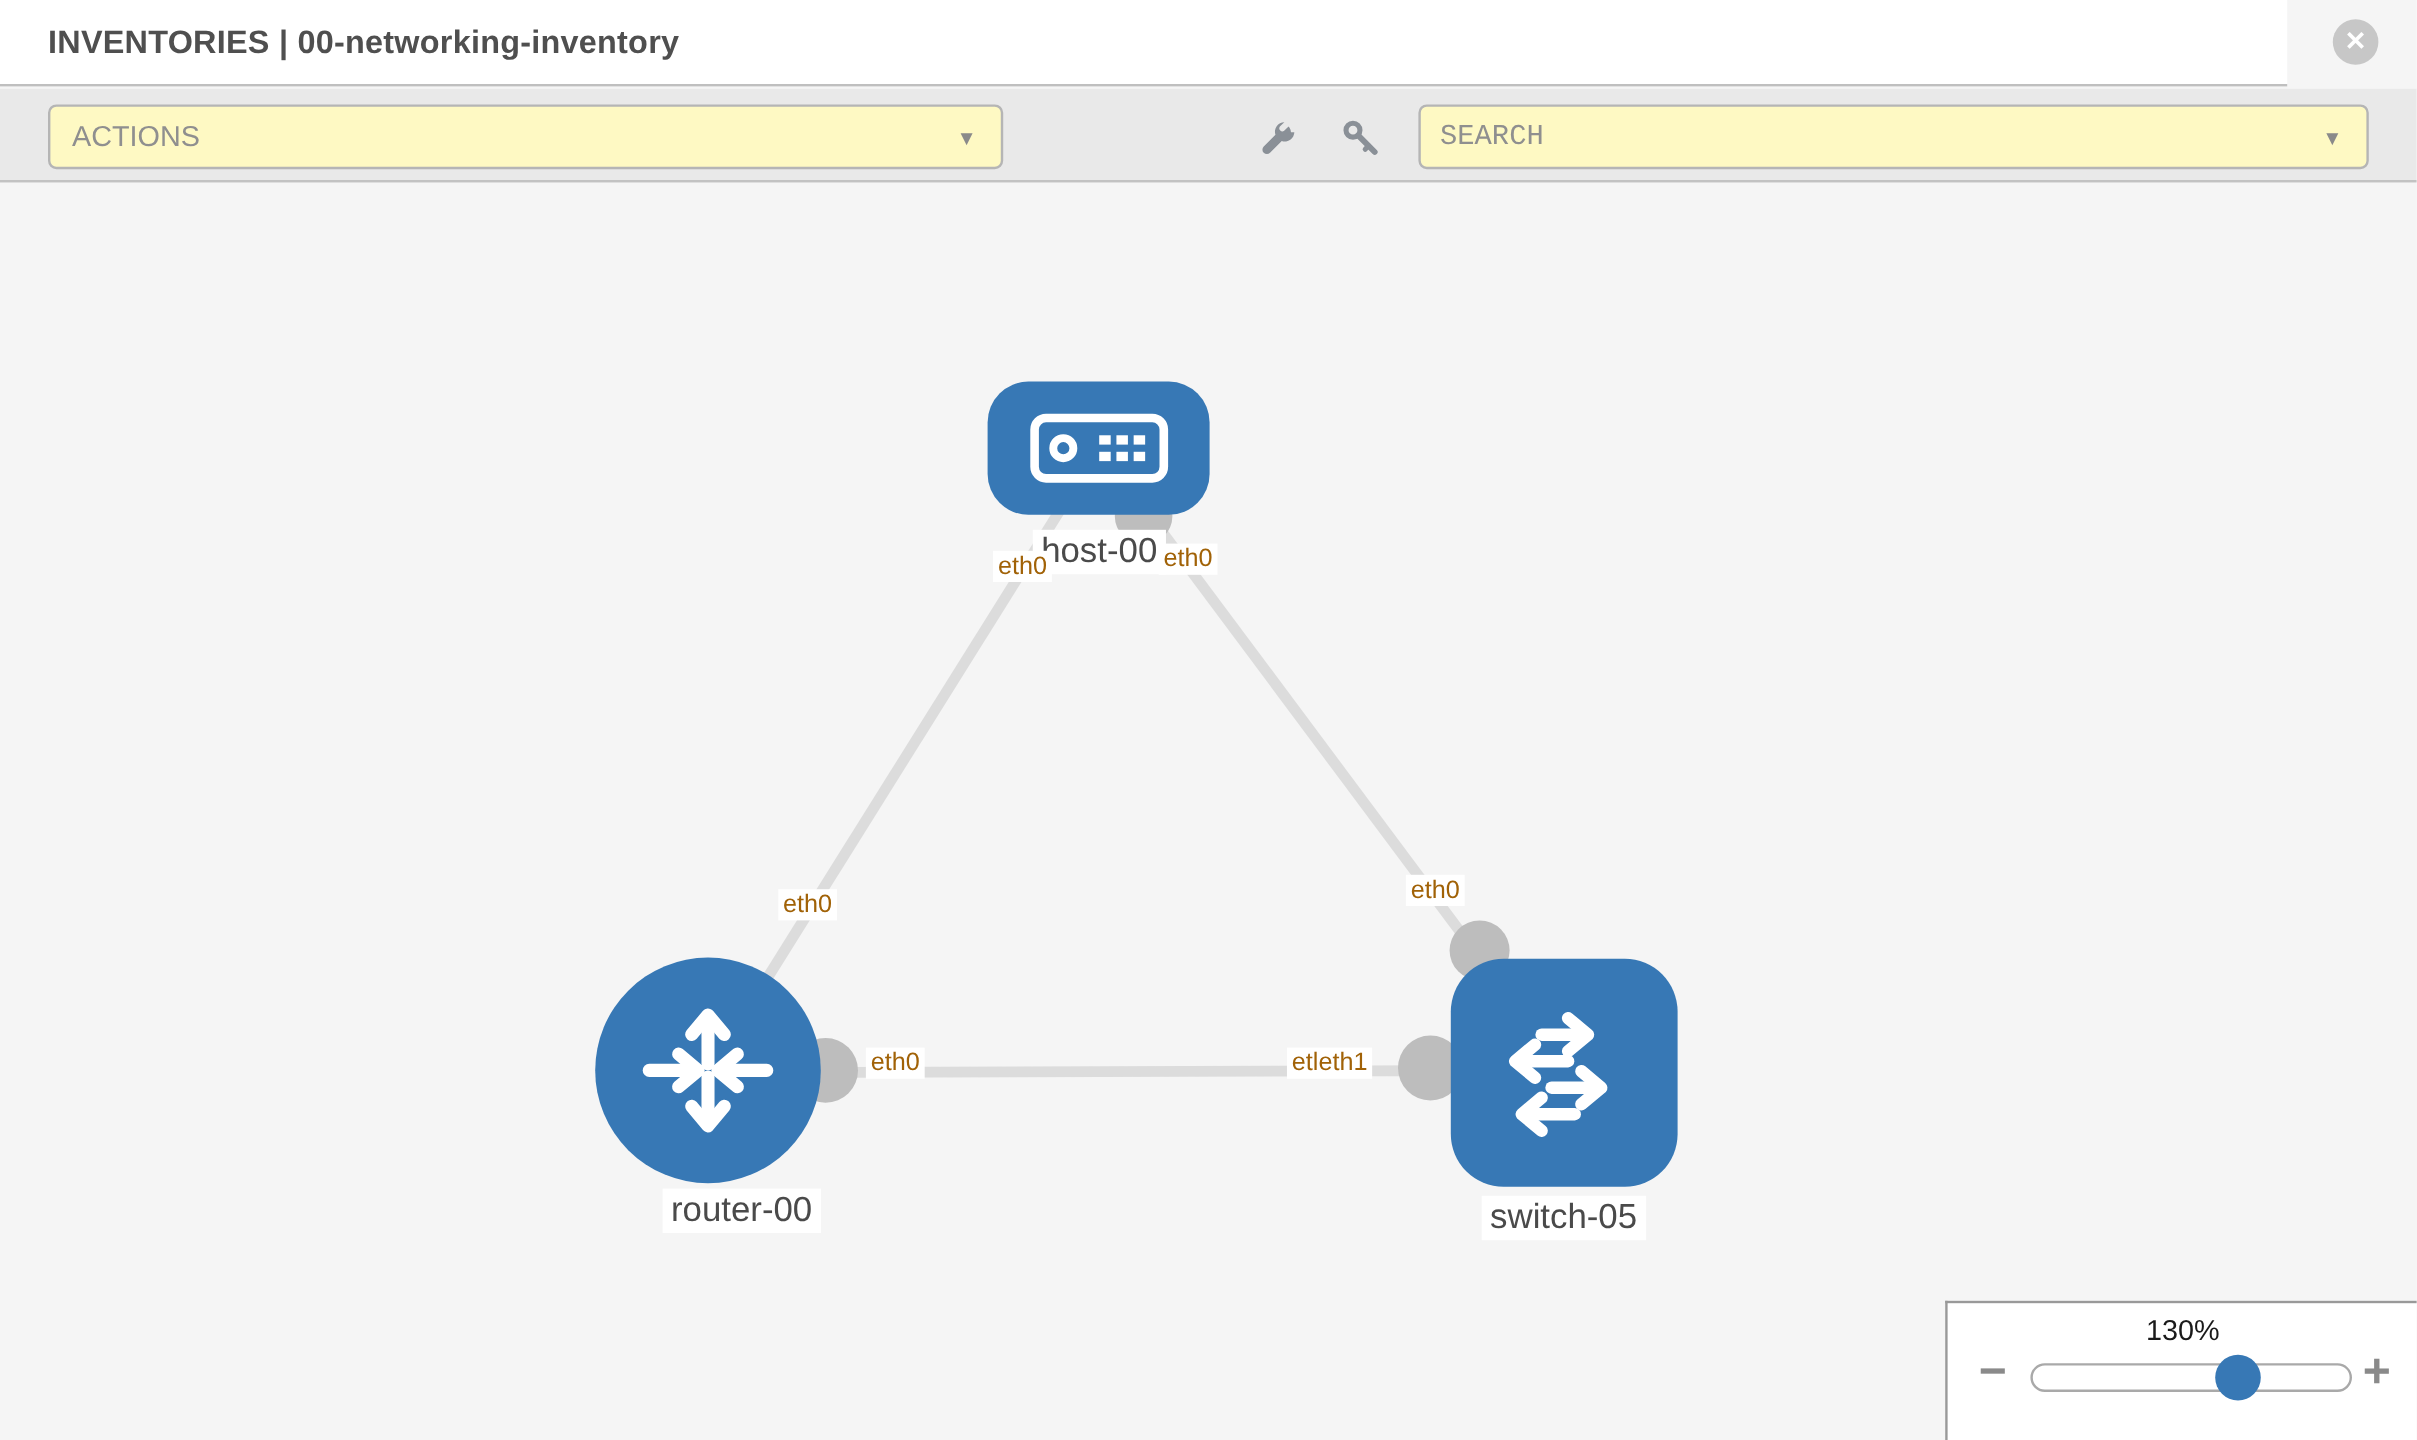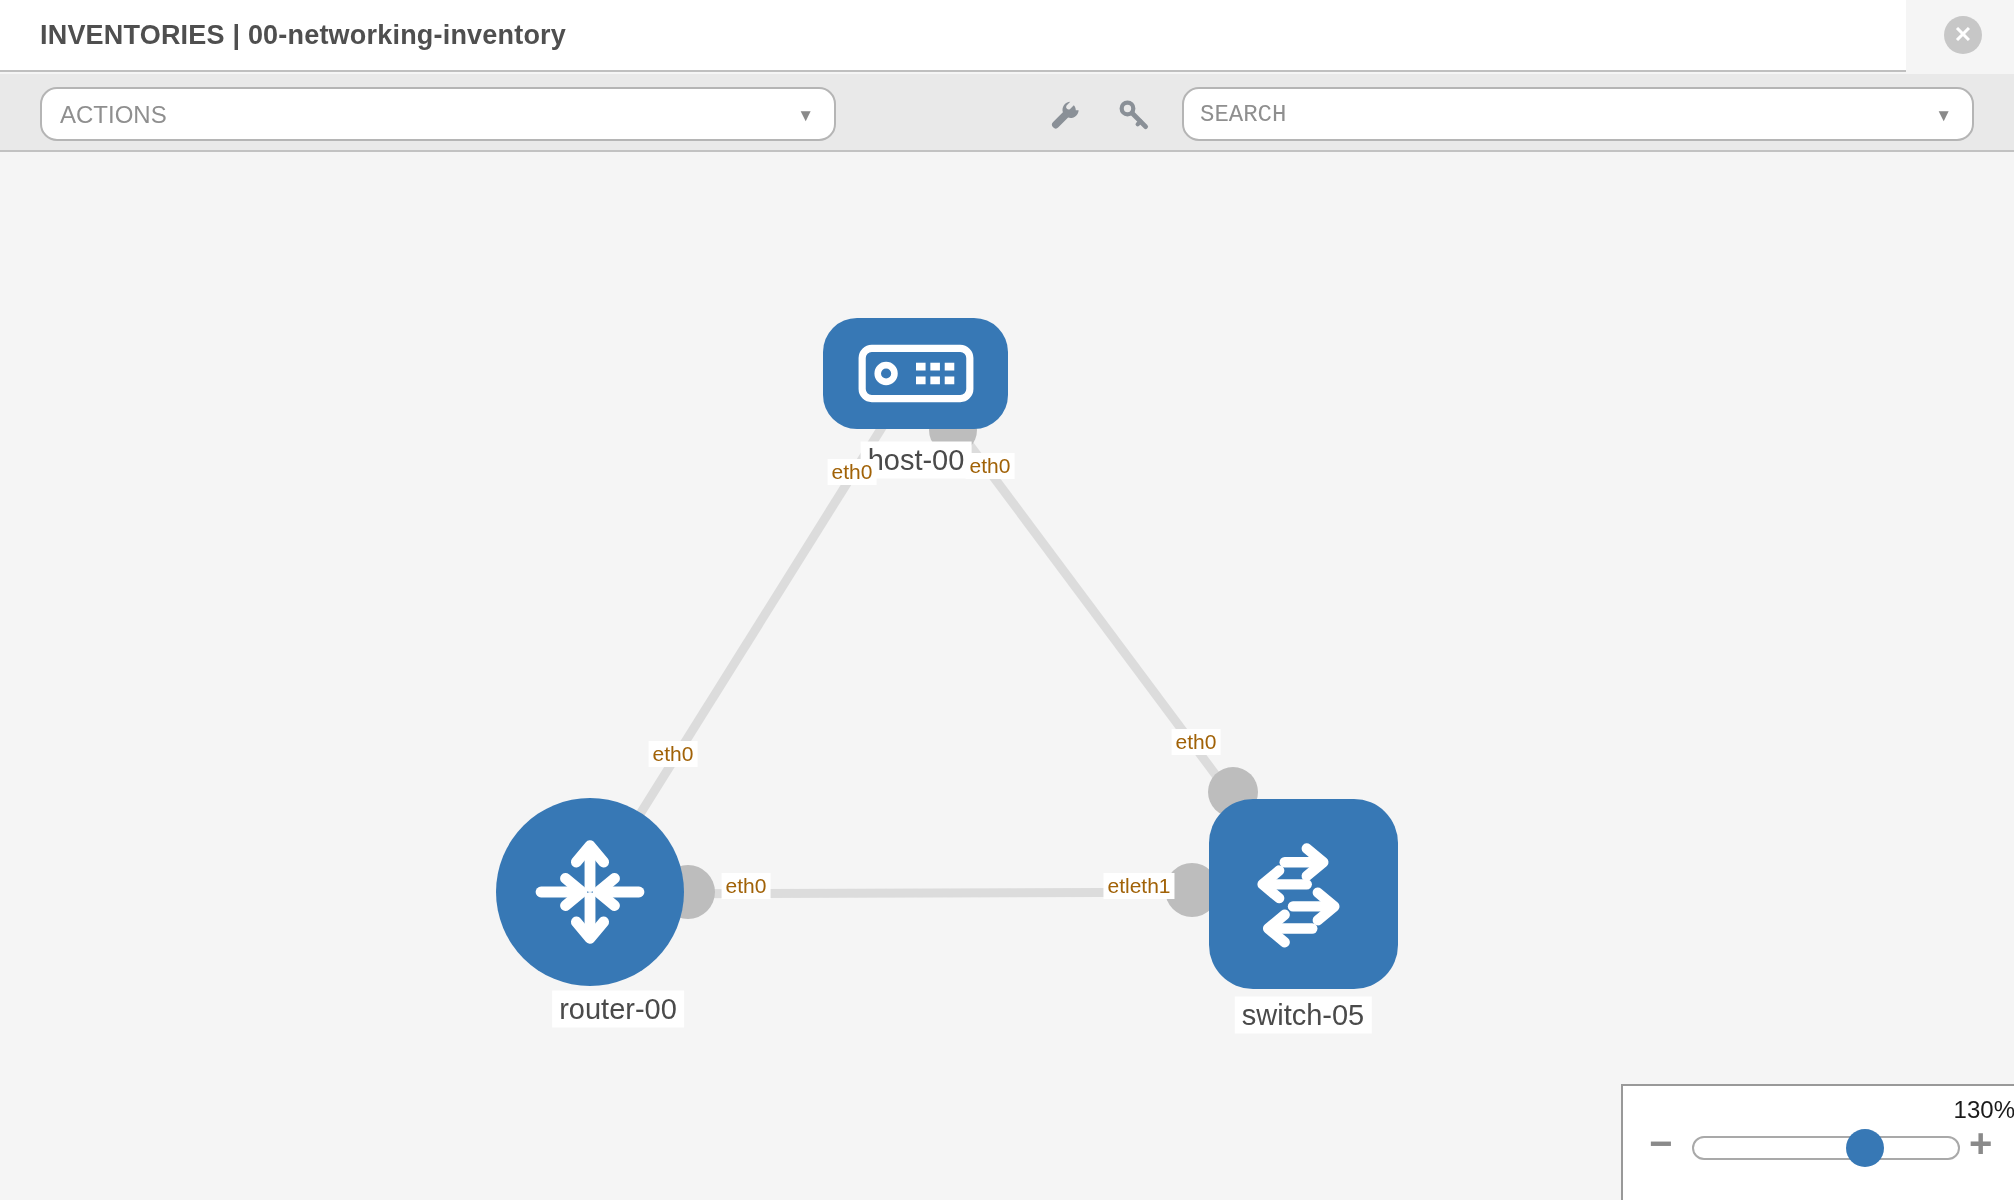--- a/index.html
+++ b/index.html
@@ -11,22 +11,22 @@
             background:#ffffff; border-bottom:2px solid #bfbfbf; }
   .header-title { position:absolute; left:40px; top:20px; font-size:27px; font-weight:bold;
                   color:#4f4f4f; letter-spacing:0.2px; }
   .close-btn { position:absolute; left:1944px; top:16px; width:38px; height:38px;
                border-radius:50%; background:#c7c7c7; color:#fff; font-size:22px;
                font-weight:bold; text-align:center; line-height:38px; cursor:pointer; }
 
   
   .toolbar { position:absolute; top:74px; left:0; width:2014px; height:78px;
              background:#e9e9e9; border-bottom:2px solid #c2c2c2; }
-  .select-box { position:absolute; top:13px; height:54px; background:#ffffff;
-                border:2px solid #b5b5b5; border-radius:17px; }
+  .select-box { position:absolute; top:13px; height:54px; background:#fef9c3;
+                border:2px solid #b5b5b5; border-radius:7px; }
   .actions-box { left:40px; width:796px; }
   .search-box  { left:1182px; width:792px; }
   .select-text { position:absolute; left:18px; top:12px; font-size:24px; color:#8f8f8f; }
   .caret { position:absolute; right:20px; top:17px; font-size:17px; color:#8a8a8a; }
   .search-input { position:absolute; left:16px; top:6px; width:700px; height:38px;
                   border:none; outline:none; background:transparent; font-size:24px;
                   font-family:Liberation Mono, monospace; color:#555; }
   .search-input::placeholder { color:#8f8f8f; opacity:1; }
   .tool-icon { position:absolute; top:98px; width:34px; height:34px; cursor:pointer; }
   .wrench-icon { left:1049px; }
@@ -42,21 +42,21 @@
   .node-switch { left:1209px; top:645px; width:189px; height:190px; border-radius:44px; }
 
   .node-label { position:absolute; transform:translate(-50%,-50%); background:#ffffff;
                 color:#4a4a4a; font-size:29px; padding:2px 7px; white-space:nowrap; }
   .port-label { position:absolute; transform:translate(-50%,-50%); background:#ffffff;
                 color:#a16207; font-size:21px; padding:1px 4px; white-space:nowrap; }
 
   
   .zoom-panel { position:absolute; left:1621px; top:930px; width:394px; height:117px;
                 background:#fff; border-top:2px solid #999; border-left:2px solid #999; }
-  .zoom-percent { position:absolute; left:0; top:10px; width:100%; text-align:right;
+  .zoom-percent { position:absolute; left:0; top:10px; width:100%; text-align:center;
                   font-size:24px; color:#1a1a1a; }
   .zoom-minus, .zoom-plus { position:absolute; top:37px; font-size:40px; font-weight:bold;
                             color:#8a8a8a; cursor:pointer; line-height:40px; }
   .zoom-minus { left:26px; }
   .zoom-plus  { left:346px; }
   .zoom-track { position:absolute; left:69px; top:50px; width:268px; height:24px;
                 background:#fff; border:2px solid #a9a9a9; border-radius:13px; cursor:pointer; }
   .zoom-thumb { position:absolute; left:223px; top:43px; width:38px; height:38px;
                 border-radius:50%; background:#3778b5; cursor:grab; }
 </style>
@@ -143,21 +143,21 @@
 
     <div class="node-label" style="left:916px;  top:306px;">host-00</div>
     <div class="node-label" style="left:590px;  top:855px;margin-left:28px;">router-00</div>
     <div class="node-label" style="left:1303px; top:861px;">switch-05</div>
 
     <div class="port-label" style="left:852px;  top:318px;">eth0</div>
     <div class="port-label" style="left:990px;  top:312px;">eth0</div>
     <div class="port-label" style="left:673px;  top:600px;">eth0</div>
     <div class="port-label" style="left:1196px; top:588px;">eth0</div>
     <div class="port-label" style="left:746px;  top:732px;">eth0</div>
-    <div class="port-label" style="left:1139px; top:732px;">etleth1</div>
+    <div class="port-label" style="left:1108px; top:732px;">etleth1</div>
 
     <div class="zoom-panel">
       <div class="zoom-percent">130%</div>
       <div class="zoom-minus">−</div>
       <div class="zoom-track"></div>
       <div class="zoom-thumb"></div>
       <div class="zoom-plus">+</div>
     </div>
 
   </div>

